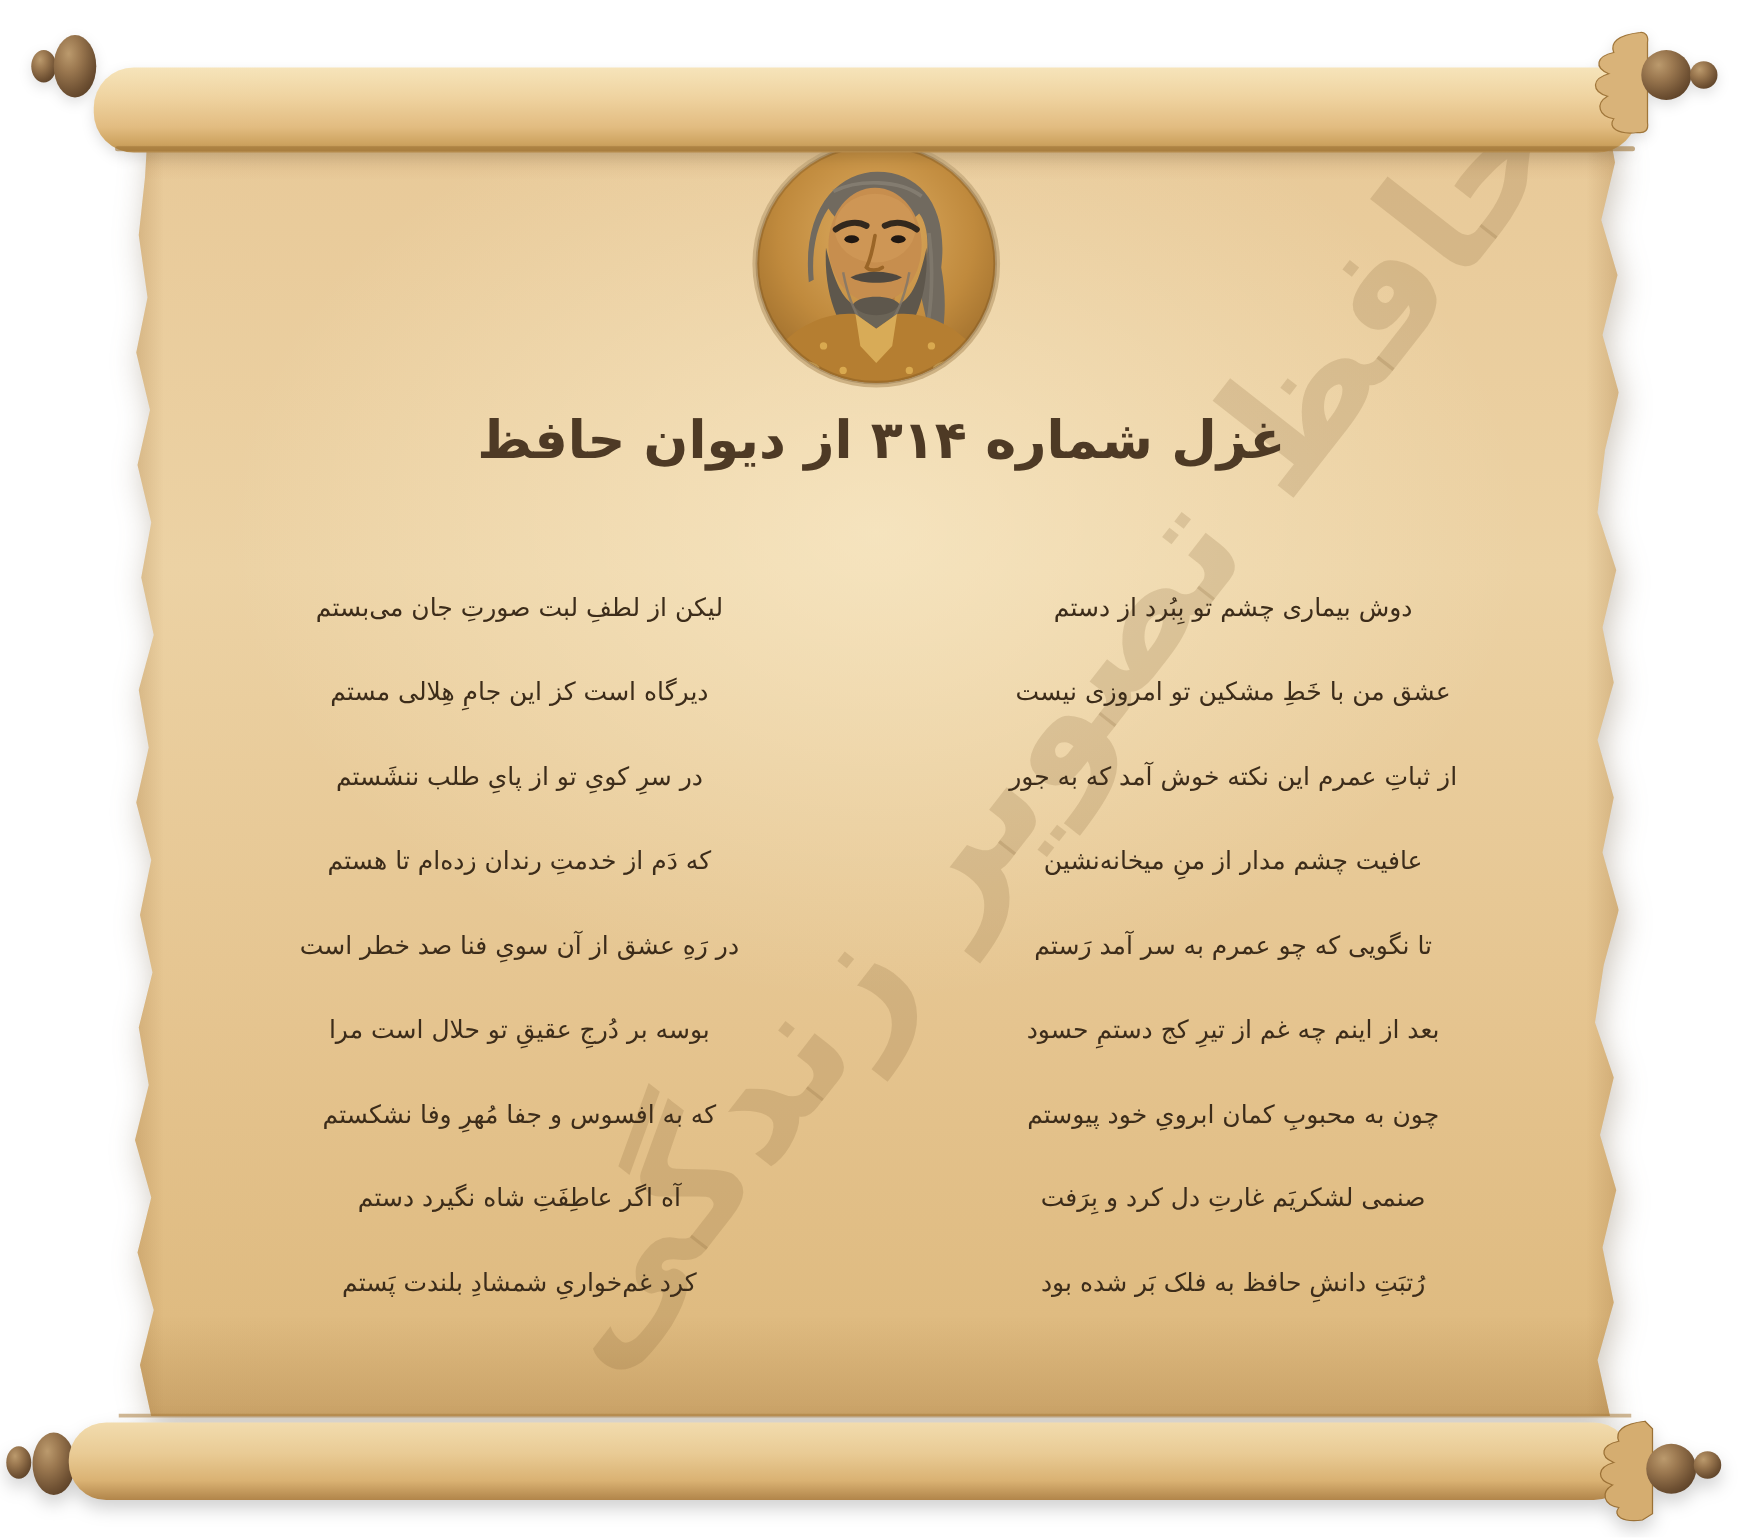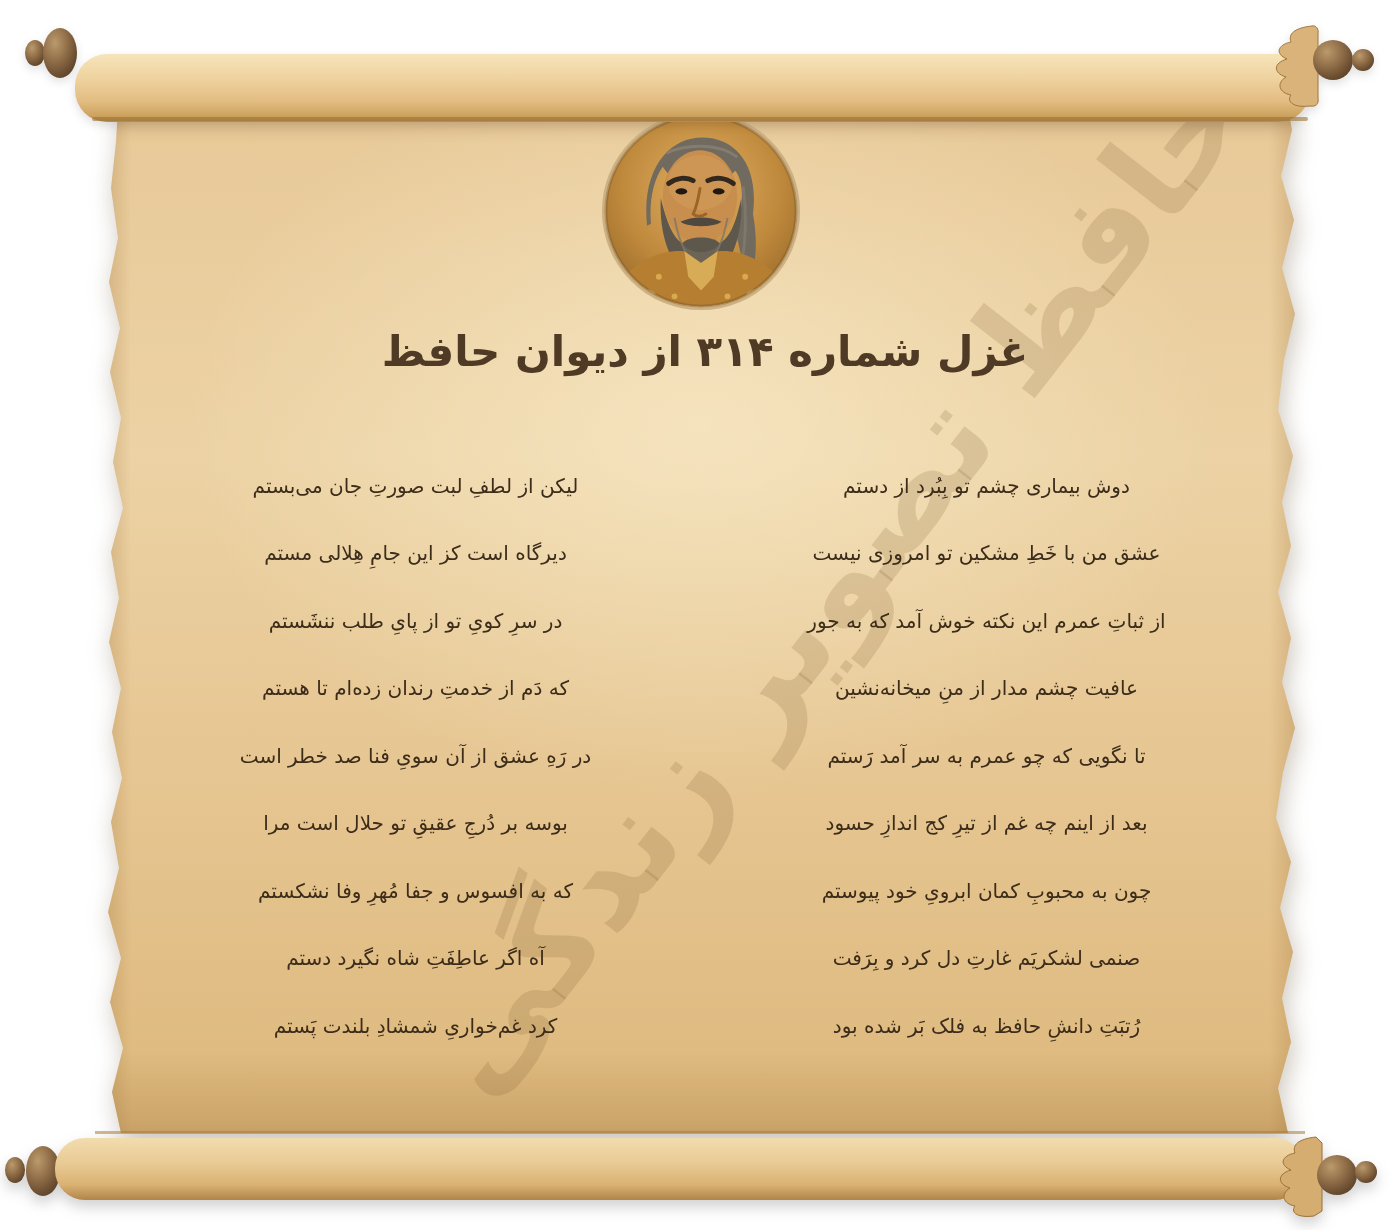--- a/index.html
+++ b/index.html
@@ -140,21 +140,21 @@
         <div class="hemistich">دوش بیماری چشم تو بِبُرد از دستم</div>
         <div class="hemistich">لیکن از لطفِ لبت صورتِ جان می‌بستم</div>
         <div class="hemistich">عشق من با خَطِ مشکین تو امروزی نیست</div>
         <div class="hemistich">دیرگاه است کز این جامِ هِلالی مستم</div>
         <div class="hemistich">از ثباتِ عمرم این نکته خوش آمد که به جور</div>
         <div class="hemistich">در سرِ کویِ تو از پایِ طلب ننشَستم</div>
         <div class="hemistich">عافیت چشم مدار از منِ میخانه‌نشین</div>
         <div class="hemistich">که دَم از خدمتِ رندان زده‌ام تا هستم</div>
         <div class="hemistich">تا نگویی که چو عمرم به سر آمد رَستم</div>
         <div class="hemistich">در رَهِ عشق از آن سویِ فنا صد خطر است</div>
-        <div class="hemistich">بعد از اینم چه غم از تیرِ کج اندازِ حسود</div>
+        <div class="hemistich">بعد از اینم چه غم از تیرِ کج دستمِ حسود</div>
         <div class="hemistich">بوسه بر دُرجِ عقیقِ تو حلال است مرا</div>
         <div class="hemistich">چون به محبوبِ کمان ابرویِ خود پیوستم</div>
         <div class="hemistich">که به افسوس و جفا مُهرِ وفا نشکستم</div>
         <div class="hemistich">صنمی لشکریَم غارتِ دل کرد و بِرَفت</div>
         <div class="hemistich">آه اگر عاطِفَتِ شاه نگیرد دستم</div>
         <div class="hemistich">رُتبَتِ دانشِ حافظ به فلک بَر شده بود</div>
         <div class="hemistich">کرد غم‌خواریِ شمشادِ بلندت پَستم</div>
       </div>
     </div>
   </div>

